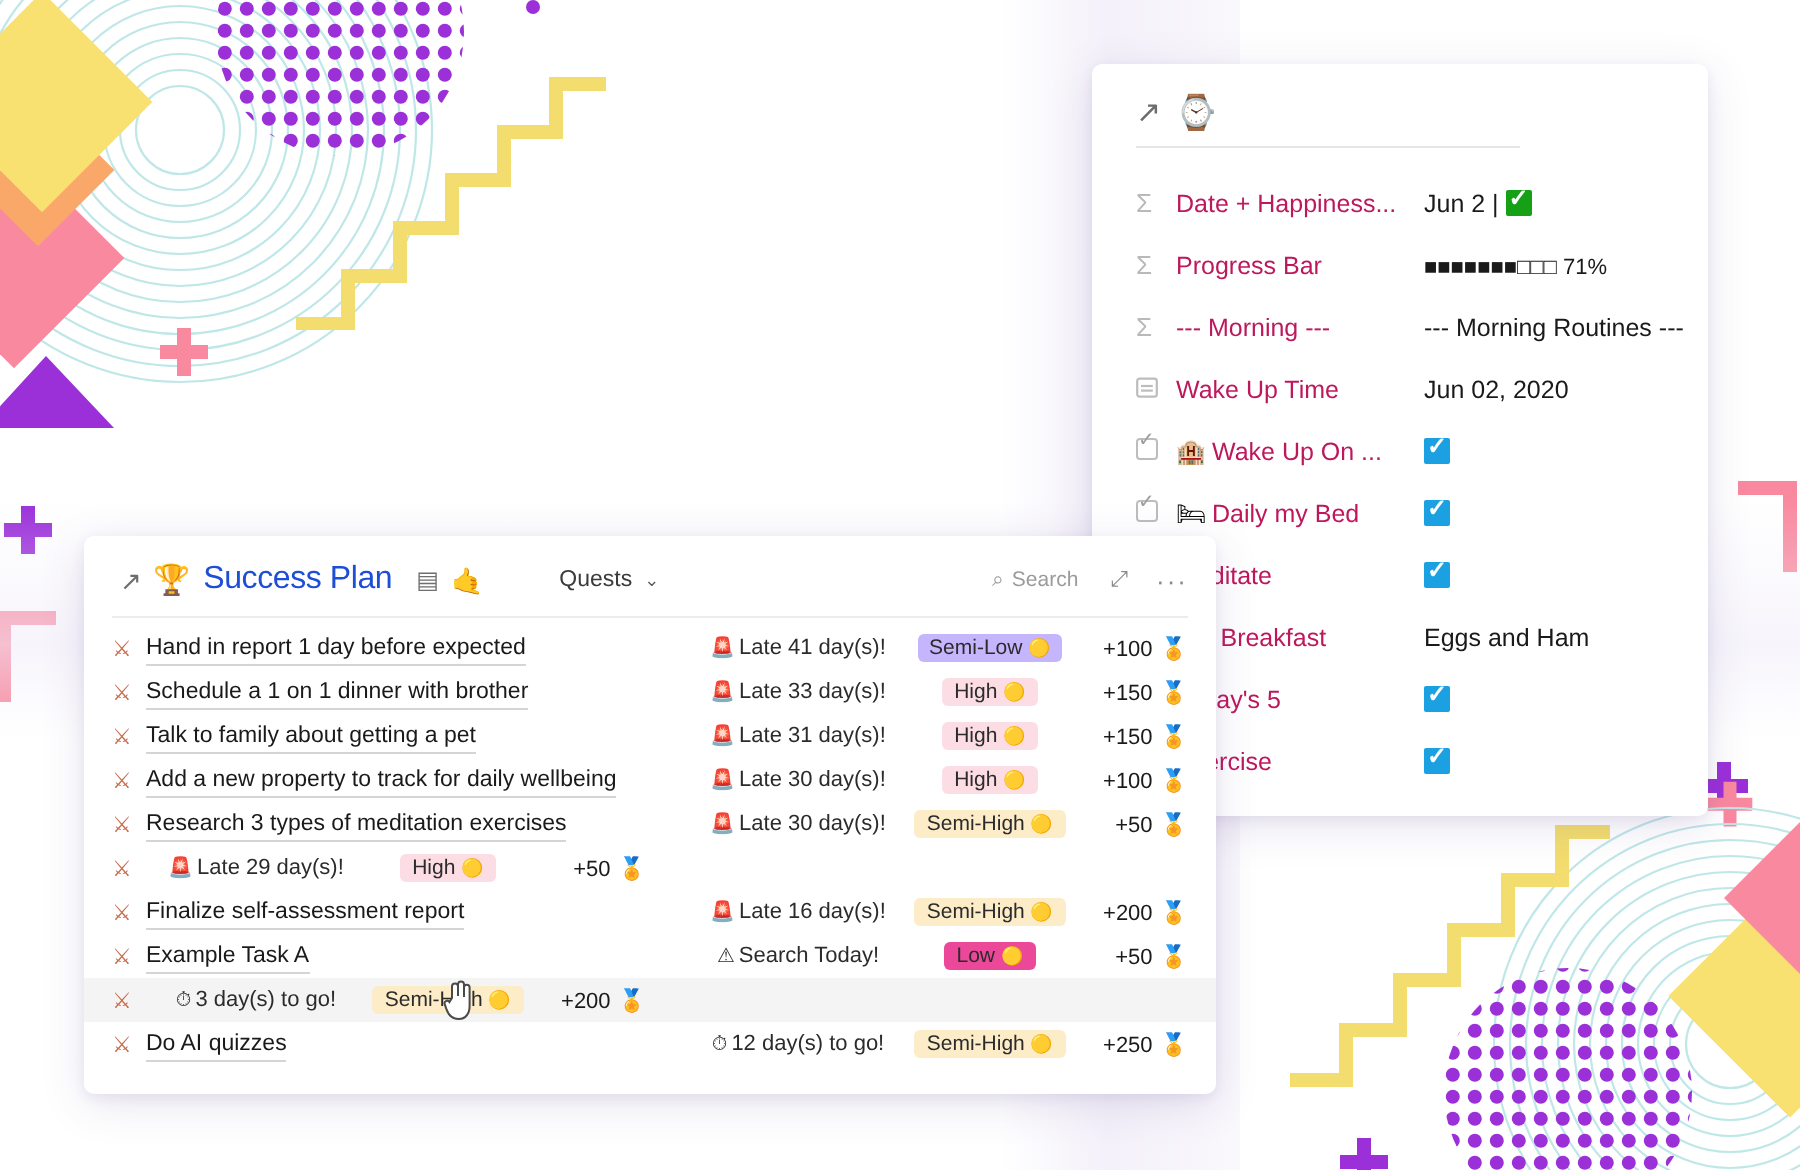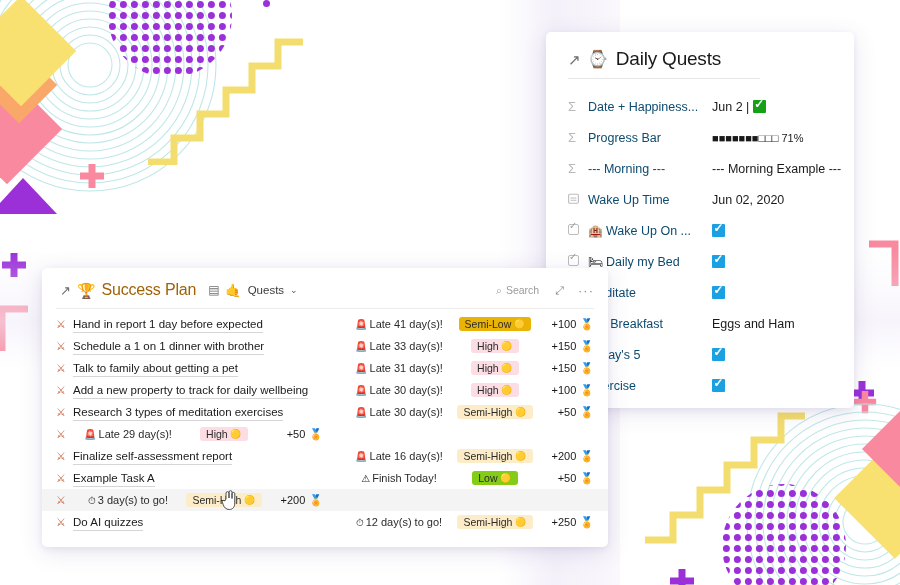--- a/index.html
+++ b/index.html
@@ -56,21 +56,21 @@
     display:inline-block; width:11px; height:11px;
     border:1.3px solid #bdbdbd; border-radius:2px;
     position:relative;
   }
   .dq-cbox::after {
     content:"✓"; position:absolute; left:0px; top:-4px;
     font-size:10px; color:#9e9e9e;
   }
   .dq-emoji { width:18px; flex:0 0 18px; font-size:12px; }
   .dq-label {
-    color:#0c4a6e; flex:1 1 auto; white-space:nowrap; overflow:hidden;
+    color:#be185d; flex:1 1 auto; white-space:nowrap; overflow:hidden;
   }
   .dq-value {
     width:142px; flex:0 0 142px; color:#1a1a1a; font-size:12.5px;
   }
   .dq-check {
     display:inline-block; width:13px; height:13px;
     background:#1ba1e2; border-radius:1px; position:relative;
     vertical-align:-2px;
   }
   .dq-check::after {
@@ -92,26 +92,26 @@
   #success-plan {
     left:42px; top:268px; width:566px; height:279px;
     z-index:7;
   }
   .sp-header {
     display:flex; align-items:center; gap:6px;
     padding:13px 14px 0 18px;
   }
   .sp-arrow { color:#6d6d6d; font-size:13px; line-height:1; }
   .sp-trophy { font-size:15px; line-height:1; }
-  .sp-title { font-size:16px; color:#a16207; letter-spacing:-0.2px; }
+  .sp-title { font-size:16px; color:#1d4ed8; letter-spacing:-0.2px; }
   .sp-db-icon {
     font-size:12px; color:#6f6f6f; margin-left:6px;
   }
   .sp-hand { font-size:13px; }
-  .sp-view { font-size:11.5px; color:#3b3b3b; }
+  .sp-view { font-size:11.5px; color:#3b3b3b;margin-left:32px; }
   .sp-caret { font-size:9px; color:#5a5a5a; }
   .sp-spacer { flex:1 1 auto; }
   .sp-search {
     display:flex; align-items:center; gap:4px;
     font-size:10.5px; color:#9b9b9b;
   }
   .sp-expand { font-size:11px; color:#8a8a8a; margin-left:10px; }
   .sp-dots2 { font-size:13px; color:#8a8a8a; margin-left:8px; letter-spacing:1px; }
   .sp-rule { height:1px; background:#ececec; margin:9px 14px 0 14px; }
 
@@ -277,38 +277,37 @@
   <div style="position:absolute;left:500px;top:0;width:120px;height:585px;
               background:linear-gradient(90deg,rgba(243,240,250,0) 0%,rgba(240,236,248,0.75) 45%,rgba(240,236,248,0.35) 100%);"></div>
   <div style="position:absolute;left:0px;top:250px;width:900px;height:120px;
               background:linear-gradient(180deg,rgba(243,240,250,0) 0%,rgba(241,237,249,0.55) 60%,rgba(241,237,249,0) 100%);"></div>
 </div>
 
 <div class="panel" id="daily-quests">
   <div class="dq-header">
     <span class="dq-arrow">↗</span>
     <span class="dq-watch">⌚</span>
-    <span class="dq-title">Daily Quests</span>
   </div>
   <div class="dq-rule"></div>
   <div class="dq-rows" id="dq-rows">
       <div class="dq-row">
         <span class="dq-icon" style="font-size: 13px;">Σ</span>
         <span class="dq-label">Date + Happiness...</span>
         <span class="dq-value"><span>Jun 2 |</span> <span class="dq-greencheck"></span></span>
       </div>
       <div class="dq-row">
         <span class="dq-icon" style="font-size: 13px;">Σ</span>
         <span class="dq-label">Progress Bar</span>
         <span class="dq-value"><span class="pbar">■■■■■■■□□□ 71%</span></span>
       </div>
       <div class="dq-row">
         <span class="dq-icon" style="font-size: 13px;">Σ</span>
         <span class="dq-label">--- Morning ---</span>
-        <span class="dq-value">--- Morning Example ---</span>
+        <span class="dq-value">--- Morning Routines ---</span>
       </div>
       <div class="dq-row">
         <span class="dq-icon"><svg width="11" height="11" viewBox="0 0 11 11">
             <rect x="0.6" y="1.3" width="9.8" height="9" rx="1.2" fill="none" stroke="#bdbdbd" stroke-width="1.1"></rect>
             <line x1="2.5" y1="5" x2="8.4" y2="5" stroke="#bdbdbd" stroke-width="1.1"></line>
             <line x1="2.5" y1="7.3" x2="8.4" y2="7.3" stroke="#bdbdbd" stroke-width="1.1"></line>
           </svg></span>
         <span class="dq-label">Wake Up Time</span>
         <span class="dq-value">Jun 02, 2020</span>
       </div>
@@ -363,21 +362,21 @@
     </span>
     <span class="sp-expand">⤢</span>
     <span class="sp-dots2">···</span>
   </div>
   <div class="sp-rule"></div>
   <div class="sp-rows" id="sp-rows">
       <div class="sp-row">
         <span class="sp-x" style="color: rgb(201, 106, 74);">⚔</span>
         <span class="sp-taskwrap"><span class="sp-task">Hand in report 1 day before expected</span></span>
         <span class="sp-due"><span class="ic">🚨</span><span>Late 41 day(s)!</span></span>
-        <span class="sp-badge-cell"><span class="badge" style="background: #eab308;">
+        <span class="sp-badge-cell"><span class="badge" style="background: #c4b5fd;">
             <span>Semi-Low</span>
             <span class="coin">🟡</span>
           </span></span>
         <span class="sp-pts"><span>+100</span><span class="sp-medal">🏅</span></span>
       </div>
       <div class="sp-row">
         <span class="sp-x" style="color: rgb(201, 106, 74);">⚔</span>
         <span class="sp-taskwrap"><span class="sp-task">Schedule a 1 on 1 dinner with brother</span></span>
         <span class="sp-due"><span class="ic">🚨</span><span>Late 33 day(s)!</span></span>
         <span class="sp-badge-cell"><span class="badge" style="background: rgb(251, 221, 227);">
@@ -431,22 +430,22 @@
         <span class="sp-due"><span class="ic">🚨</span><span>Late 16 day(s)!</span></span>
         <span class="sp-badge-cell"><span class="badge" style="background: rgb(252, 236, 200);">
             <span>Semi-High</span>
             <span class="coin">🟡</span>
           </span></span>
         <span class="sp-pts"><span>+200</span><span class="sp-medal">🏅</span></span>
       </div>
       <div class="sp-row">
         <span class="sp-x" style="color: rgb(201, 106, 74);">⚔</span>
         <span class="sp-taskwrap"><span class="sp-task">Example Task A</span></span>
-        <span class="sp-due"><span class="ic">⚠</span><span>Finish Today!</span></span>
-        <span class="sp-badge-cell"><span class="badge" style="background: #84cc16;">
+        <span class="sp-due"><span class="ic">⚠</span><span>Search Today!</span></span>
+        <span class="sp-badge-cell"><span class="badge" style="background: #ec4899;">
             <span>Low</span>
             <span class="coin">🟡</span>
           </span></span>
         <span class="sp-pts"><span>+50</span><span class="sp-medal">🏅</span></span>
       </div>
       <div class="sp-row hl">
         <span class="sp-x" style="color: rgb(201, 106, 74);">⚔</span>
         <span class="sp-due"><span class="ic">⏱</span><span>3 day(s) to go!</span></span>
         <span class="sp-badge-cell"><span class="badge" style="background: rgb(252, 236, 200);">
             <span>Semi-High</span>

